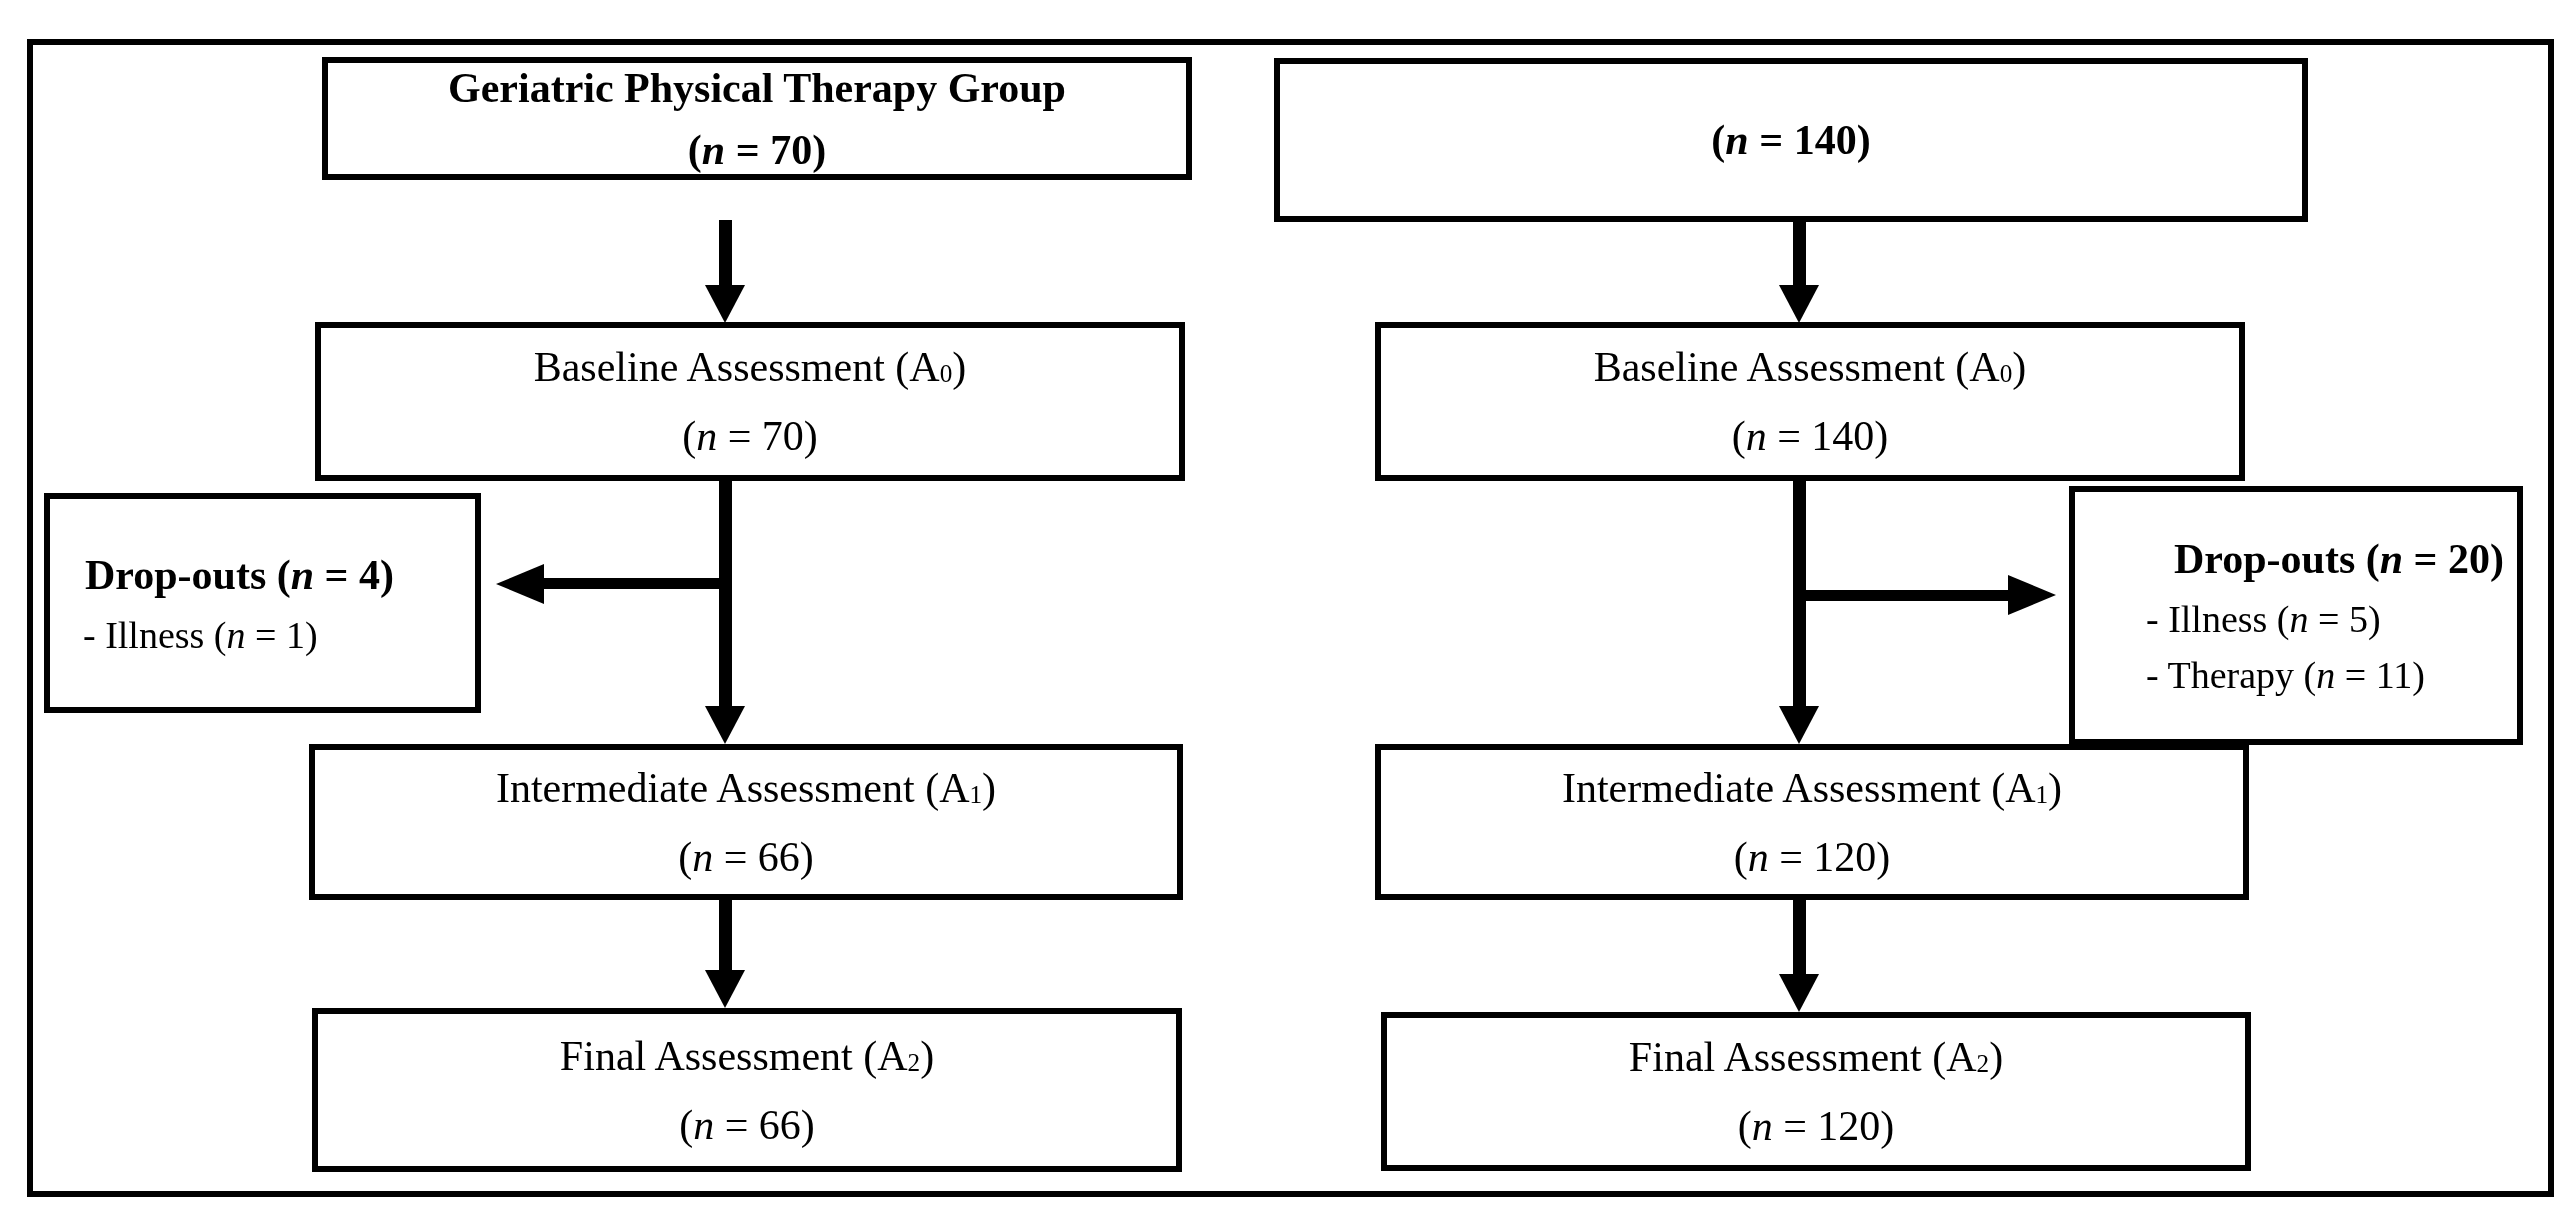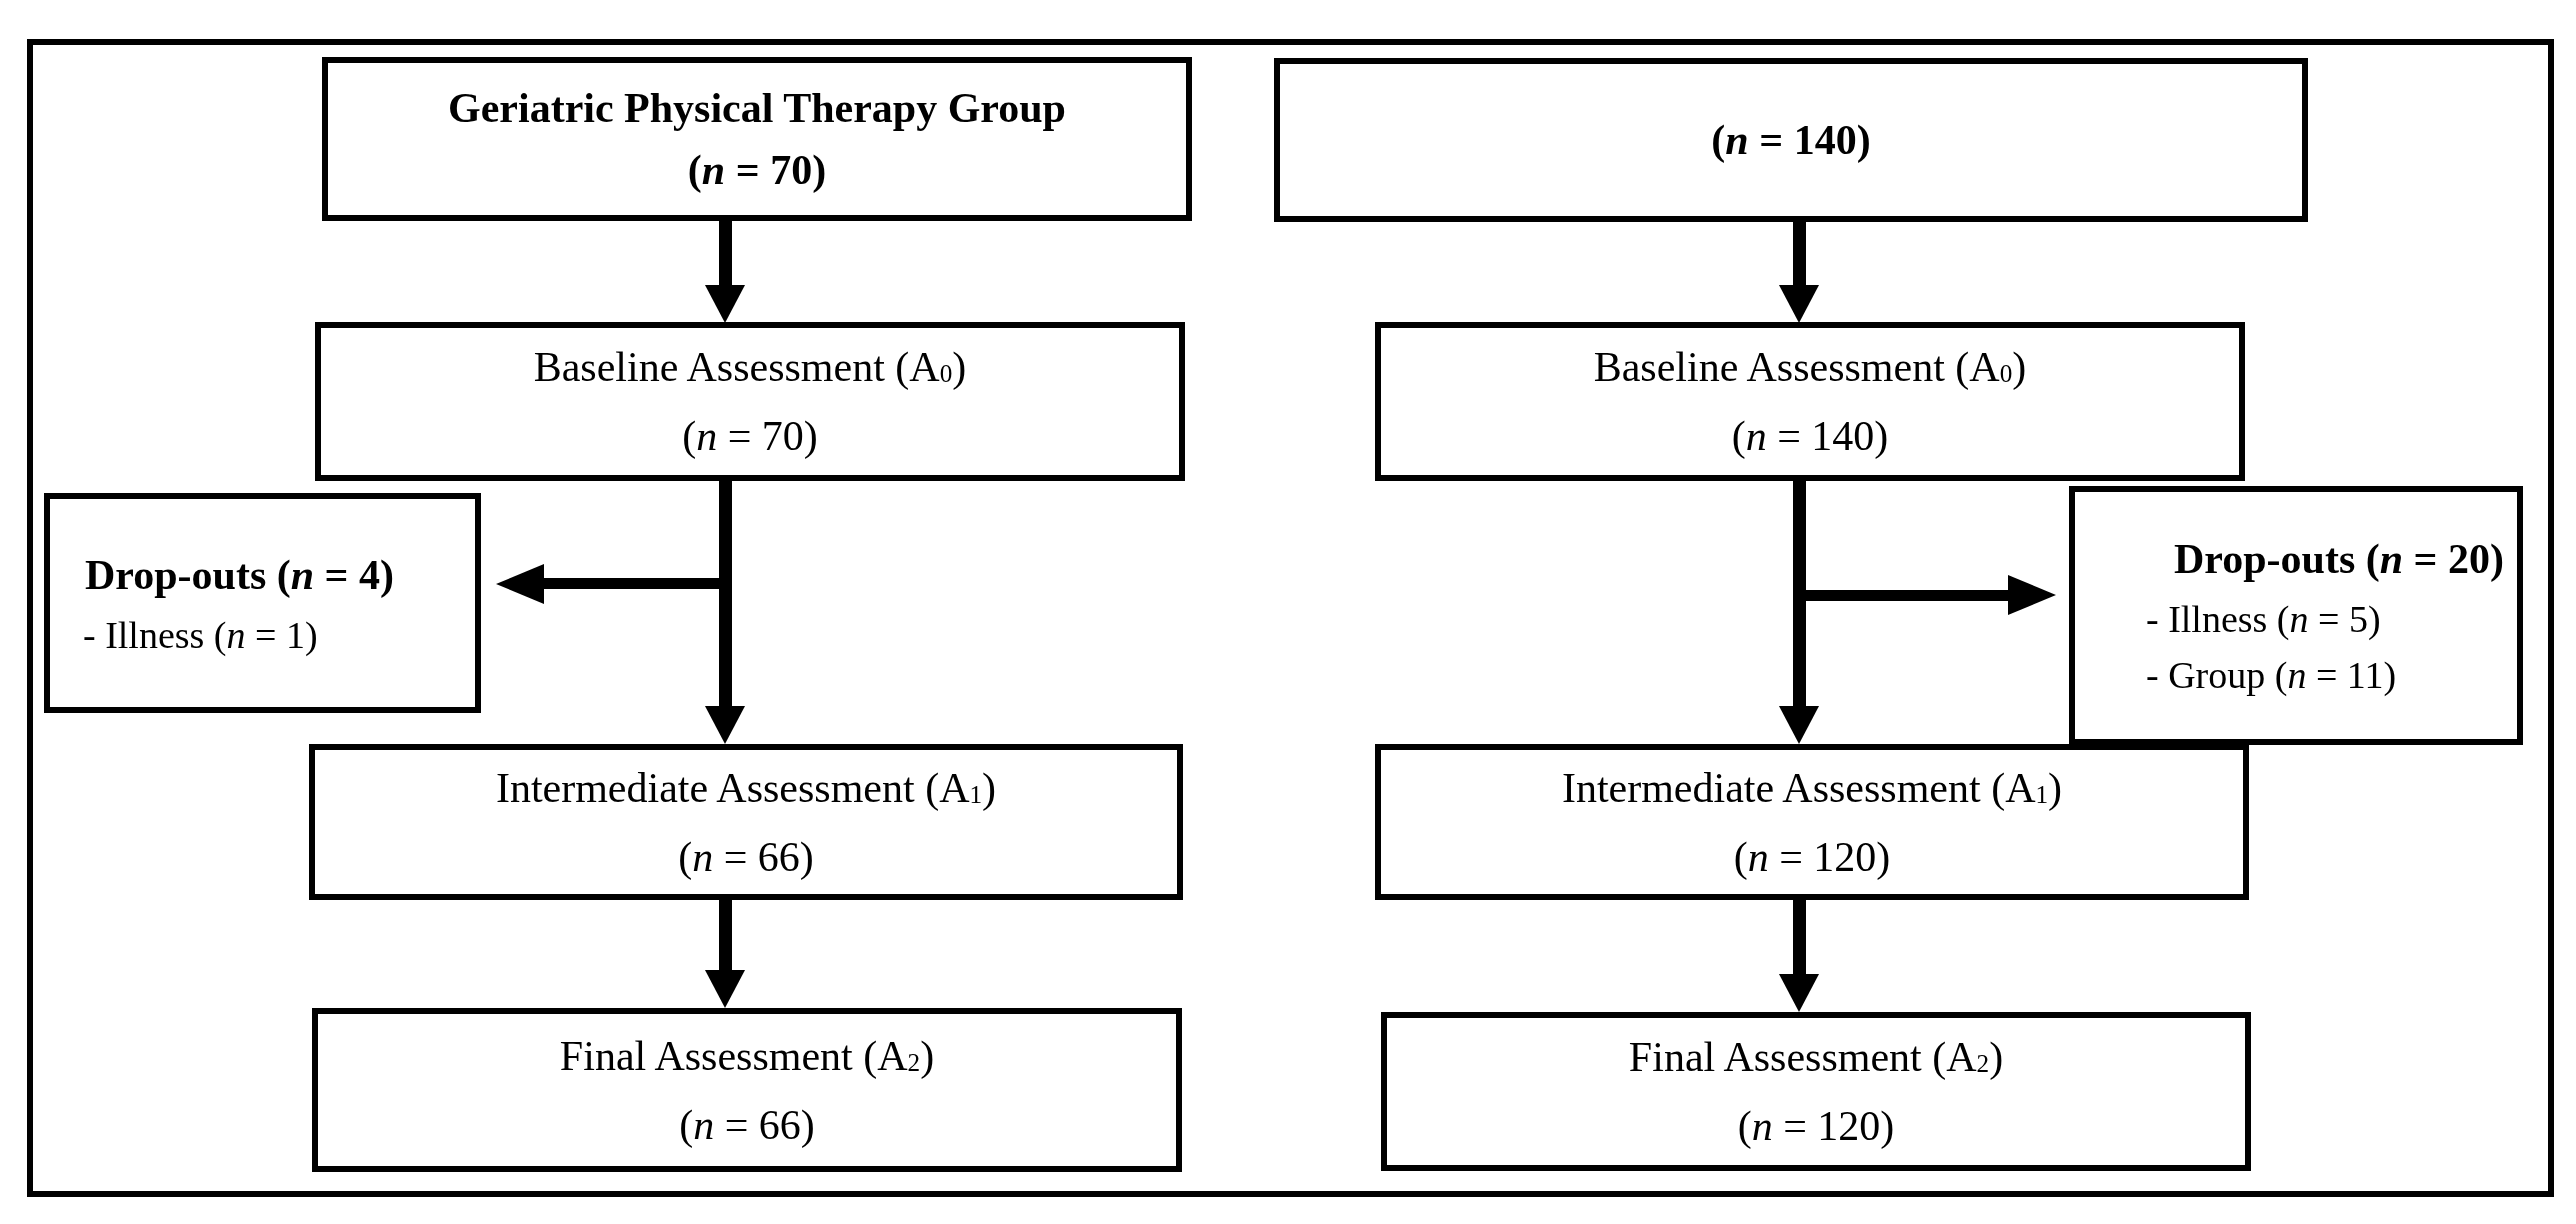--- a/index.html
+++ b/index.html
@@ -43,21 +43,21 @@
     border-top:20px solid transparent;border-bottom:20px solid transparent;
     border-left:48px solid #000;}
 </style>
 </head>
 <body>
 
 <div class="page">
 
   <div class="frame"></div>
 
-  <div class="box bold" style="left:322px;top:57px;width:870px;height:164px;">
+  <div class="box bold" style="left:322px;top:57px;width:870px;height:123px;">
     <div class="bline"><span>Geriatric Physical Therapy Group</span></div>
     <div class="bline"><span>(</span><span class="it">n</span><span> = 70)</span></div>
   </div>
 
   <div class="box" style="left:315px;top:322px;width:870px;height:159px;">
     <div class="bline"><span>Baseline Assessment (A</span><span class="sub">0</span><span>)</span></div>
     <div class="bline"><span>(</span><span class="it">n</span><span> = 70)</span></div>
   </div>
 
   <div class="dropbox" style="left:44px;top:493px;width:437px;height:220px;padding-left:33px;">
@@ -92,21 +92,21 @@
   </div>
 
   <div class="box" style="left:1375px;top:322px;width:870px;height:159px;">
     <div class="bline"><span>Baseline Assessment (A</span><span class="sub">0</span><span>)</span></div>
     <div class="bline"><span>(</span><span class="it">n</span><span> = 140)</span></div>
   </div>
 
   <div class="dropbox" style="left:2069px;top:486px;width:454px;height:259px;padding-left:71px;">
     <div class="dtitle" style="margin-left:28px;"><span>Drop-outs (</span><span class="it">n</span><span> = 20)</span></div>
     <div class="ditem"><span>- Illness (</span><span class="it">n</span><span> = 5)</span></div>
-    <div class="ditem"><span>- Group (</span><span class="it">n</span><span> = 11)</span></div>
+    <div class="ditem"><span>- Therapy (</span><span class="it">n</span><span> = 11)</span></div>
   </div>
 
   <div class="box" style="left:1375px;top:744px;width:874px;height:156px;">
     <div class="bline"><span>Intermediate Assessment (A</span><span class="sub">1</span><span>)</span></div>
     <div class="bline"><span>(</span><span class="it">n</span><span> = 120)</span></div>
   </div>
 
   <div class="box" style="left:1381px;top:1012px;width:870px;height:159px;">
     <div class="bline"><span>Final Assessment (A</span><span class="sub">2</span><span>)</span></div>
     <div class="bline"><span>(</span><span class="it">n</span><span> = 120)</span></div>

